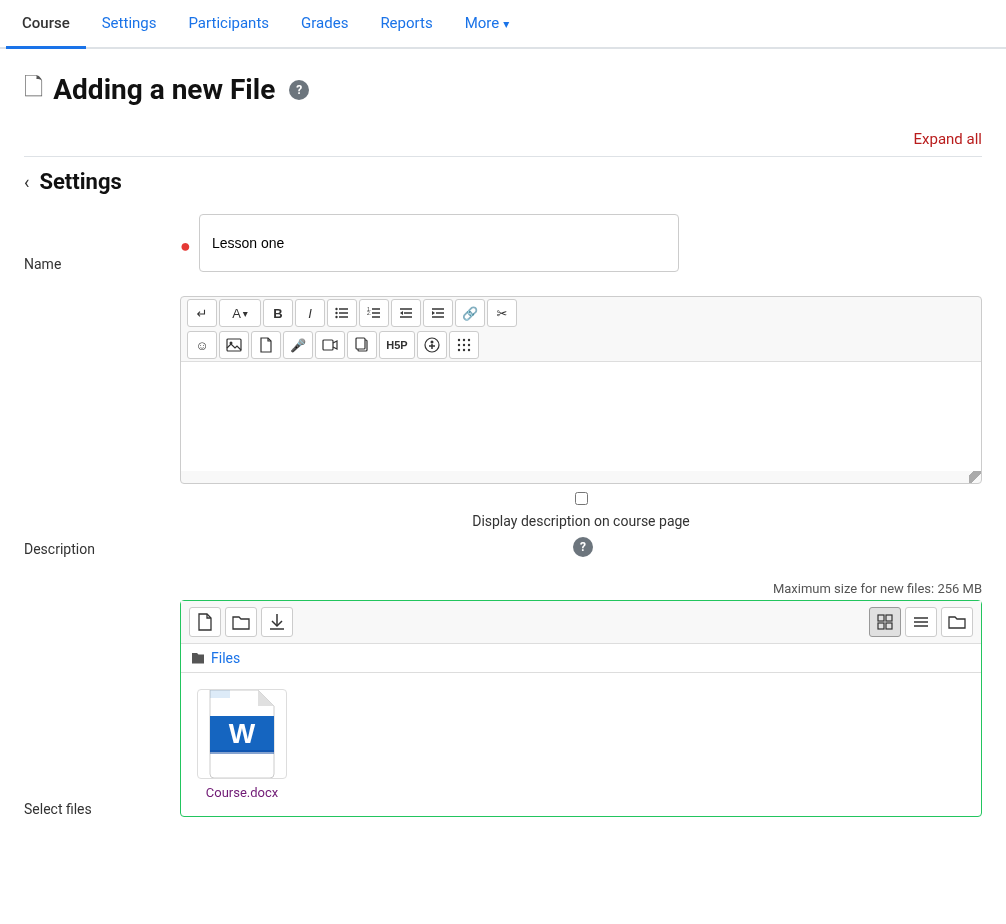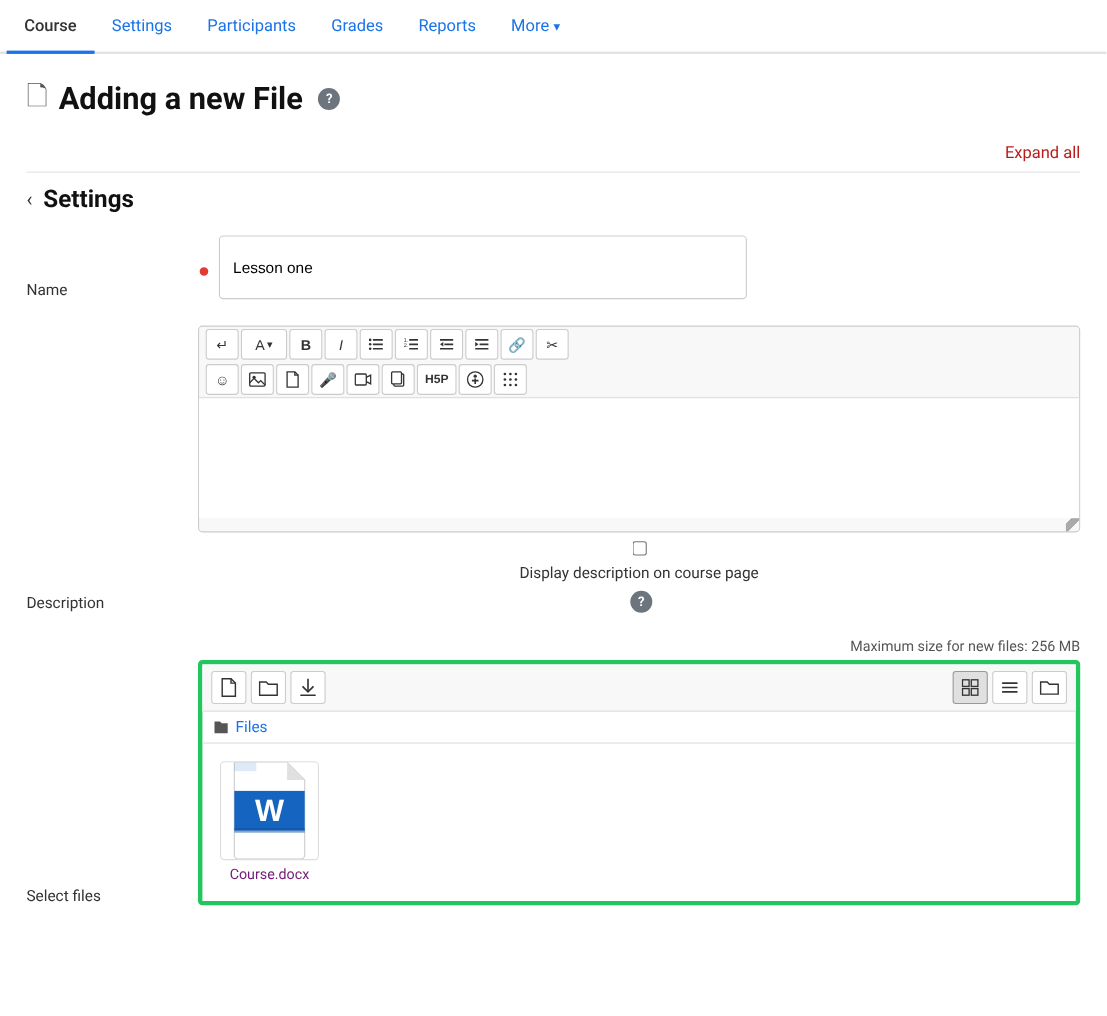--- a/index.html
+++ b/index.html
@@ -46,21 +46,21 @@
     .toolbar-btn.dropdown { width: 42px; gap: 2px; }
     .editor-body { min-height: 110px; background: #fff; padding: 8px; border-top: 1px solid #ddd; position: relative; }
     .editor-resize { display: flex; justify-content: flex-end; }
     .resize-handle { width: 12px; height: 12px; background: linear-gradient(135deg, transparent 40%, #aaa 40%, #aaa 60%, transparent 60%), linear-gradient(135deg, transparent 20%, #aaa 20%, #aaa 40%, transparent 40%); cursor: se-resize; }
 
     
     .checkbox-row { display: flex; align-items: center; gap: 8px; margin-top: 8px; flex-direction: column; }
     .checkbox-label { font-size: 14px; color: #333; }
 
     
-    .file-manager { border: 4px solid #22c55e; border-radius: 4px; background: #fff; }
+    .file-manager { border: 1px solid #22c55e; border-radius: 4px; background: #fff; }
     .file-toolbar { display: flex; align-items: center; justify-content: space-between; padding: 6px 8px; border-bottom: 1px solid #ddd; background: #f8f8f8; }
     .file-toolbar-left { display: flex; gap: 4px; }
     .file-toolbar-right { display: flex; gap: 4px; }
     .file-btn { display: inline-flex; align-items: center; justify-content: center; width: 32px; height: 30px; border: 1px solid #ccc; background: #fff; border-radius: 3px; cursor: pointer; font-size: 14px; color: #333; }
     .file-btn.active { background: #e0e0e0; border-color: #999; }
     .file-path-row { display: flex; align-items: center; gap: 6px; padding: 6px 10px; border-bottom: 1px solid #ddd; font-size: 14px; }
     .folder-link { color: #1a73e8; cursor: pointer; text-decoration: none; }
     .file-grid { padding: 16px; display: flex; flex-wrap: wrap; gap: 16px; }
     .file-item { display: flex; flex-direction: column; align-items: center; gap: 6px; cursor: pointer; }
     .file-thumbnail { width: 90px; height: 90px; border: 1px solid #ddd; border-radius: 4px; background: #fff; display: flex; align-items: center; justify-content: center; position: relative; overflow: hidden; }

